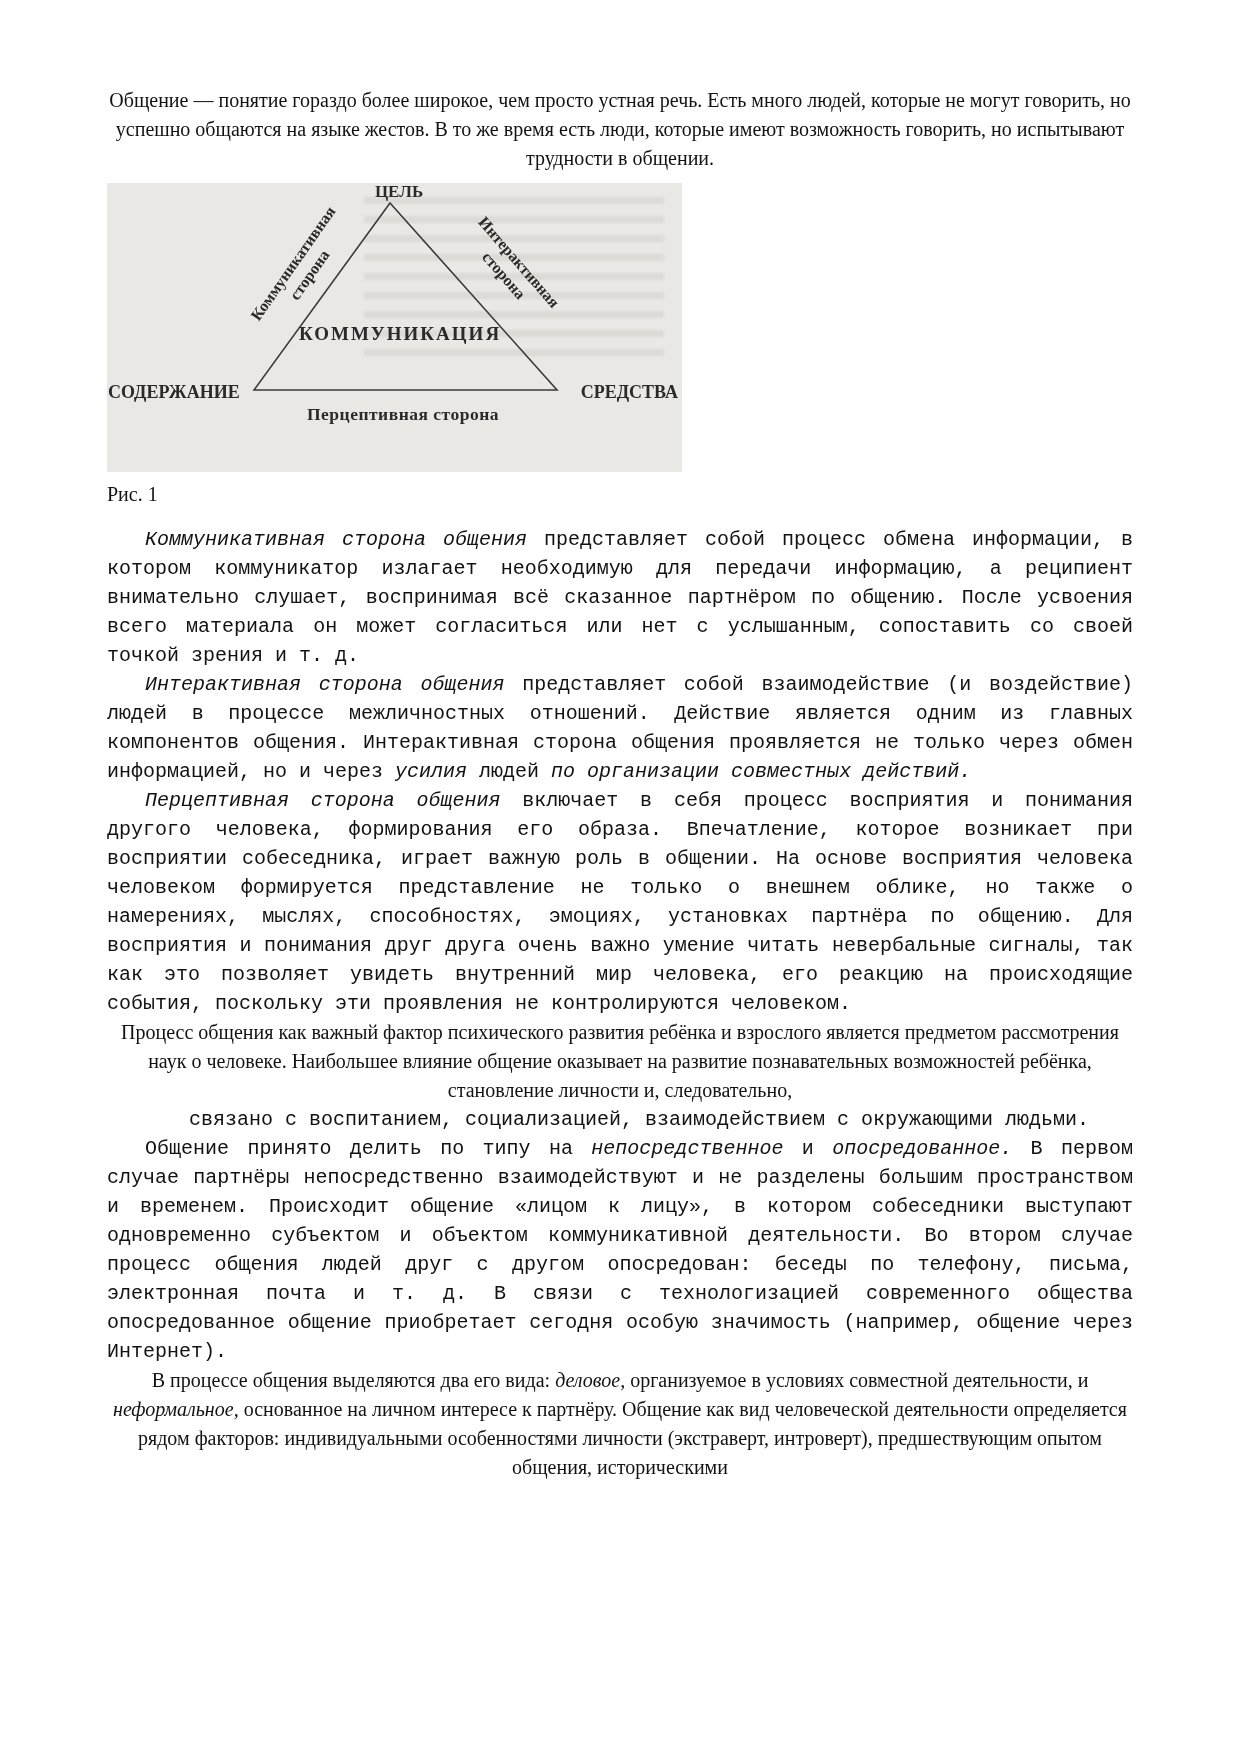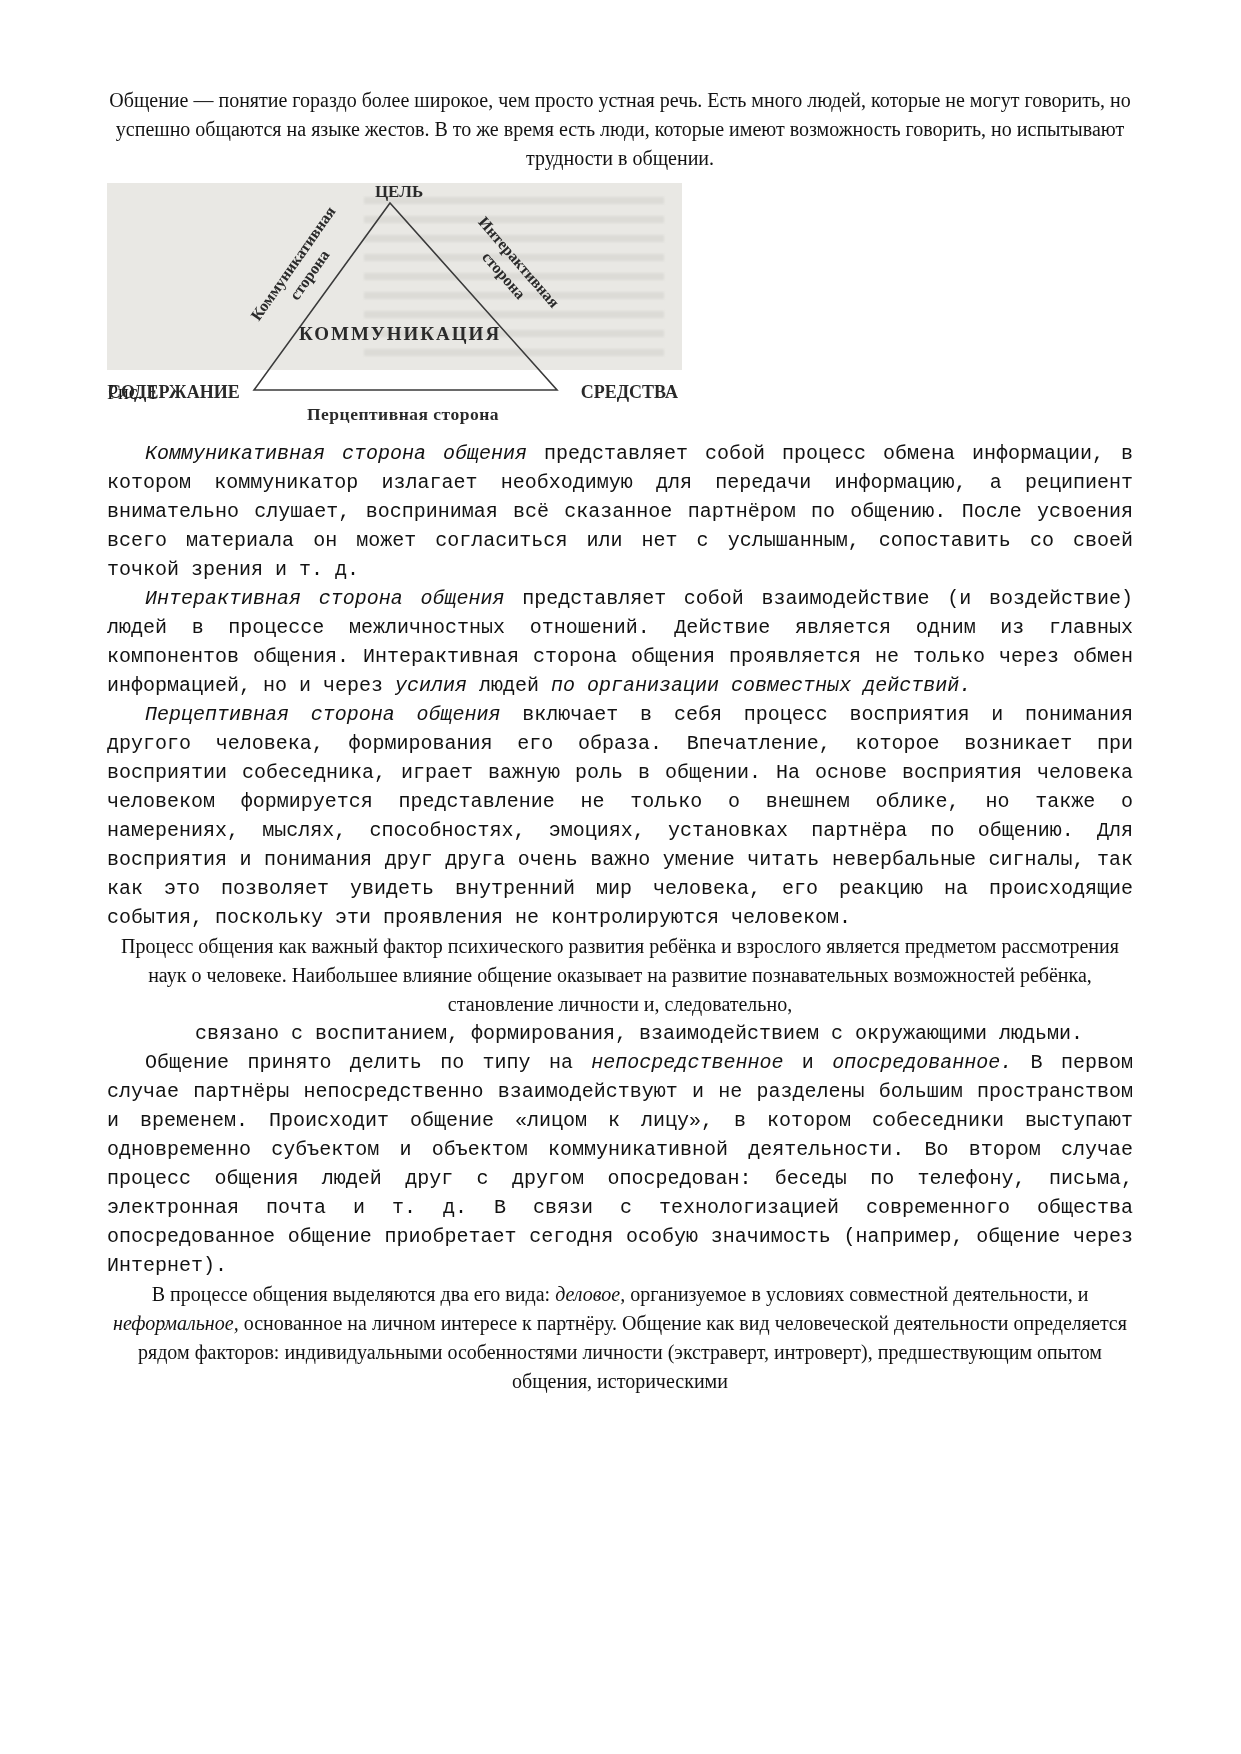--- a/index.html
+++ b/index.html
@@ -16,21 +16,21 @@
   }
   p.para { text-align: center; }
   p.para.justify { text-align: justify; }
   p.para.indent { text-indent: 38px; font-family: Liberation Mono, monospace; }
   .italic { font-style: italic; }
 
   .figure { margin-top: 10px; width: 575px; }
   .fig-image {
     position: relative;
     width: 575px;
-    height: 187px;
+    height: 289px;
     background: #e9e8e4;
   }
   .scan-bleed {
     position: absolute;
     top: 14px;
     right: 18px;
     width: 300px;
     height: 170px;
     background: repeating-linear-gradient(
       180deg,
@@ -46,21 +46,21 @@
     font-family: "Liberation Serif", serif;
     font-weight: bold;
     fill: #2a2a2a;
   }
   .fig-svg .t-top { font-size: 17px; }
   .fig-svg .t-side { font-size: 16px; }
   .fig-svg .t-center { font-size: 19px; letter-spacing: 2px; }
   .fig-svg .t-corner { font-size: 18px; }
   .fig-svg .t-bottom { font-size: 17.5px; letter-spacing: 0.5px; }
 
-  .caption { margin-top: 8px; margin-bottom: 32px; }
+  .caption { margin-top: 8px; margin-bottom: 16px; }
 </style>
 </head>
 <body>
 
 <p class="para">Общение — понятие гораздо более широкое, чем просто устная речь. Есть много людей, которые не могут говорить, но успешно общаются на языке жестов. В то же время есть люди, которые имеют возможность говорить, но испытывают трудности в общении.</p>
 
 <div class="figure">
   <div class="fig-image">
     <div class="scan-bleed"></div>
     <svg class="fig-svg" viewBox="0 0 575 243" width="575" height="243">
@@ -89,16 +89,16 @@
   </div>
 </div>
 
 <p class="caption">Рис. 1</p>
 
 <div>
     <p class="para indent justify"><span class="italic">Коммуникативная сторона общения</span><span> представляет собой процесс обмена информации, в котором коммуникатор излагает необходимую для передачи информацию, а реципиент внимательно слушает, воспринимая всё сказанное партнёром по общению. После усвоения всего материала он может согласиться или нет с услышанным, сопоставить со своей точкой зрения и т. д.</span></p>
     <p class="para indent justify"><span class="italic">Интерактивная сторона общения</span><span> представляет собой взаимодействие (и воздействие) людей в процессе межличностных отношений. Действие является одним из главных компонентов общения. Интерактивная сторона общения проявляется не только через обмен информацией, но и через </span><span class="italic">усилия</span><span> людей </span><span class="italic">по организации совместных действий.</span></p>
     <p class="para indent justify"><span class="italic">Перцептивная сторона общения</span><span> включает в себя процесс восприятия и понимания другого человека, формирования его образа. Впечатление, которое возникает при восприятии собеседника, играет важную роль в общении. На основе восприятия человека человеком формируется представление не только о внешнем облике, но также о намерениях, мыслях, способностях, эмоциях, установках партнёра по общению. Для восприятия и понимания друг друга очень важно умение читать невербальные сигналы, так как это позволяет увидеть внутренний мир человека, его реакцию на происходящие события, поскольку эти проявления не контролируются человеком.</span></p>
     <p class="para"><span>Процесс общения как важный фактор психического развития ребёнка и взрослого является предметом рассмотрения наук о человеке. Наибольшее влияние общение оказывает на развитие познавательных возможностей ребёнка, становление личности и, следовательно,</span></p>
-    <p class="para indent"><span>связано с воспитанием, формирования, взаимодействием с окружающими людьми.</span></p>
+    <p class="para indent"><span>связано с воспитанием, социализацией, взаимодействием с окружающими людьми.</span></p>
     <p class="para indent justify"><span>Общение принято делить по типу на </span><span class="italic">непосредственное</span><span> и </span><span class="italic">опосредованное.</span><span> В первом случае партнёры непосредственно взаимодействуют и не разделены большим пространством и временем. Происходит общение «лицом к лицу», в котором собеседники выступают одновременно субъектом и объектом коммуникативной деятельности. Во втором случае процесс общения людей друг с другом опосредован: беседы по телефону, письма, электронная почта и т. д. В связи с технологизацией современного общества опосредованное общение приобретает сегодня особую значимость (например, общение через Интернет).</span></p>
     <p class="para"><span>В процессе общения выделяются два его вида: </span><span class="italic">деловое,</span><span> организуемое в условиях совместной деятельности, и </span><span class="italic">неформальное,</span><span> основанное на личном интересе к партнёру. Общение как вид человеческой деятельности определяется рядом факторов: индивидуальными особенностями личности (экстраверт, интроверт), предшествующим опытом общения, историческими</span></p>
   </div>
 
 </body></html>

